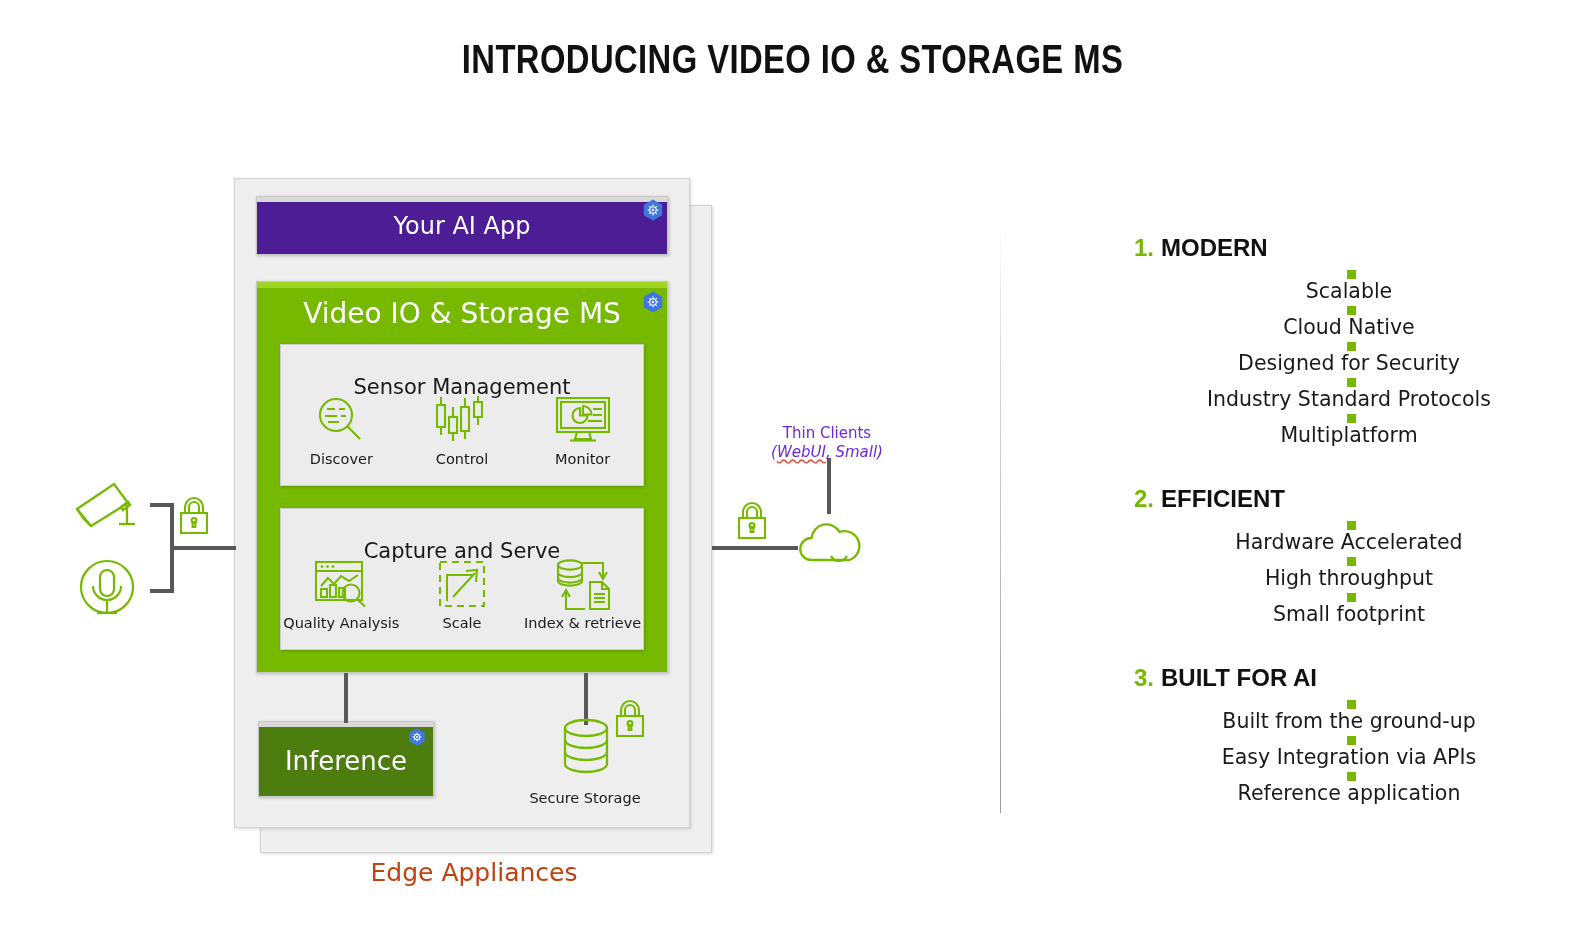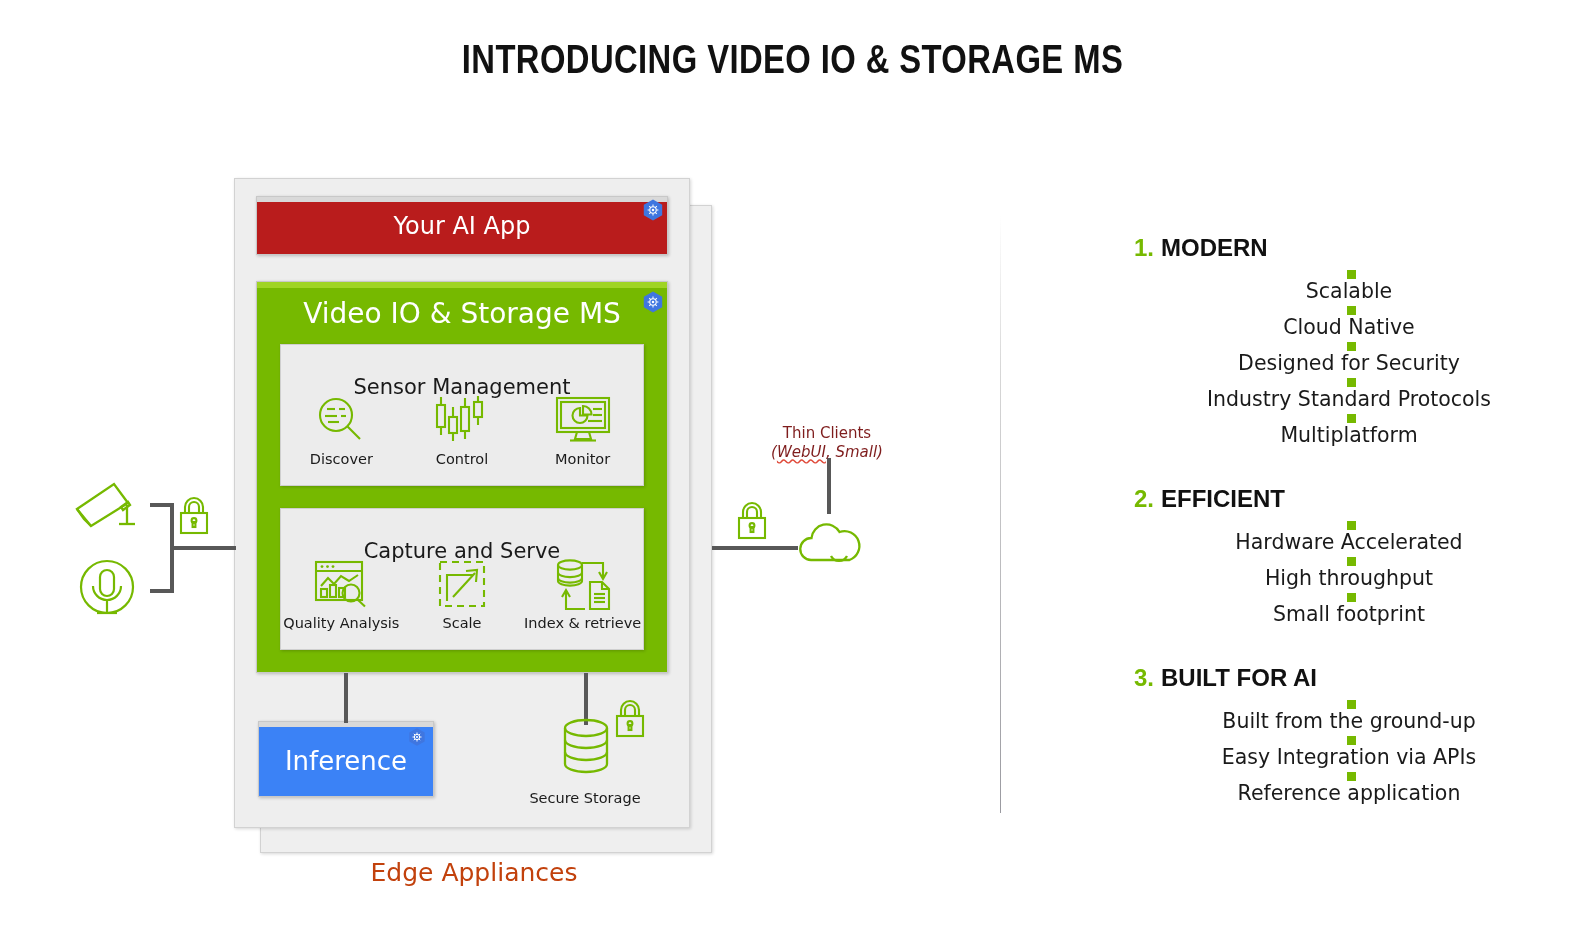--- a/index.html
+++ b/index.html
@@ -49,37 +49,37 @@
     position: absolute; left: 0; right: 0;
     text-align: center;
     color: #ffffff;
     font-family: "DejaVu Sans", sans-serif;
     white-space: nowrap;
   }
 
   
   .band-app {
     left: 256px; top: 196px; width: 412px; height: 59px;
-    background: #b91c1c;
+    background: #4c1d95;
   }
   .band-app .band-inner-top { background: #d9d9d9; height: 5px; }
   .band-app .band-label { top: 15px; font-size: 24px; }
 
   
   .band-ms {
     left: 256px; top: 281px; width: 412px; height: 392px;
     background: #76b900;
   }
   .band-ms .band-inner-top { background: #9fd424; height: 6px; }
   .band-ms .band-label { top: 15px; font-size: 28px; }
 
   
   .band-inf {
     left: 258px; top: 721px; width: 176px; height: 76px;
-    background: #3b82f6;
+    background: #4d7c0f;
   }
   .band-inf .band-inner-top { background: #d9d9d9; height: 5px; }
   .band-inf .band-label { top: 24px; font-size: 26px; }
 
   
   .k8s-badge {
     position: absolute;
     width: 24px; height: 24px;
     display: flex; align-items: center; justify-content: center;
   }
@@ -140,21 +140,21 @@
     color: #1a1a1a;
     font-family: "DejaVu Sans", sans-serif;
     text-align: center;
     white-space: nowrap;
   }
 
   .thin-clients {
     position: absolute;
     text-align: center;
     font-family: "DejaVu Sans", sans-serif;
-    color: #7f1d1d;
+    color: #6d28d9;
     line-height: 1.28;
     white-space: nowrap;
   }
   .thin-clients .tc-1 { font-size: 15px; }
   .thin-clients .tc-2 { font-size: 15px; font-style: italic; }
   .spell {
     text-decoration: underline wavy #e04a3a;
     text-decoration-skip-ink: none;
     text-underline-offset: 1px;
   }

